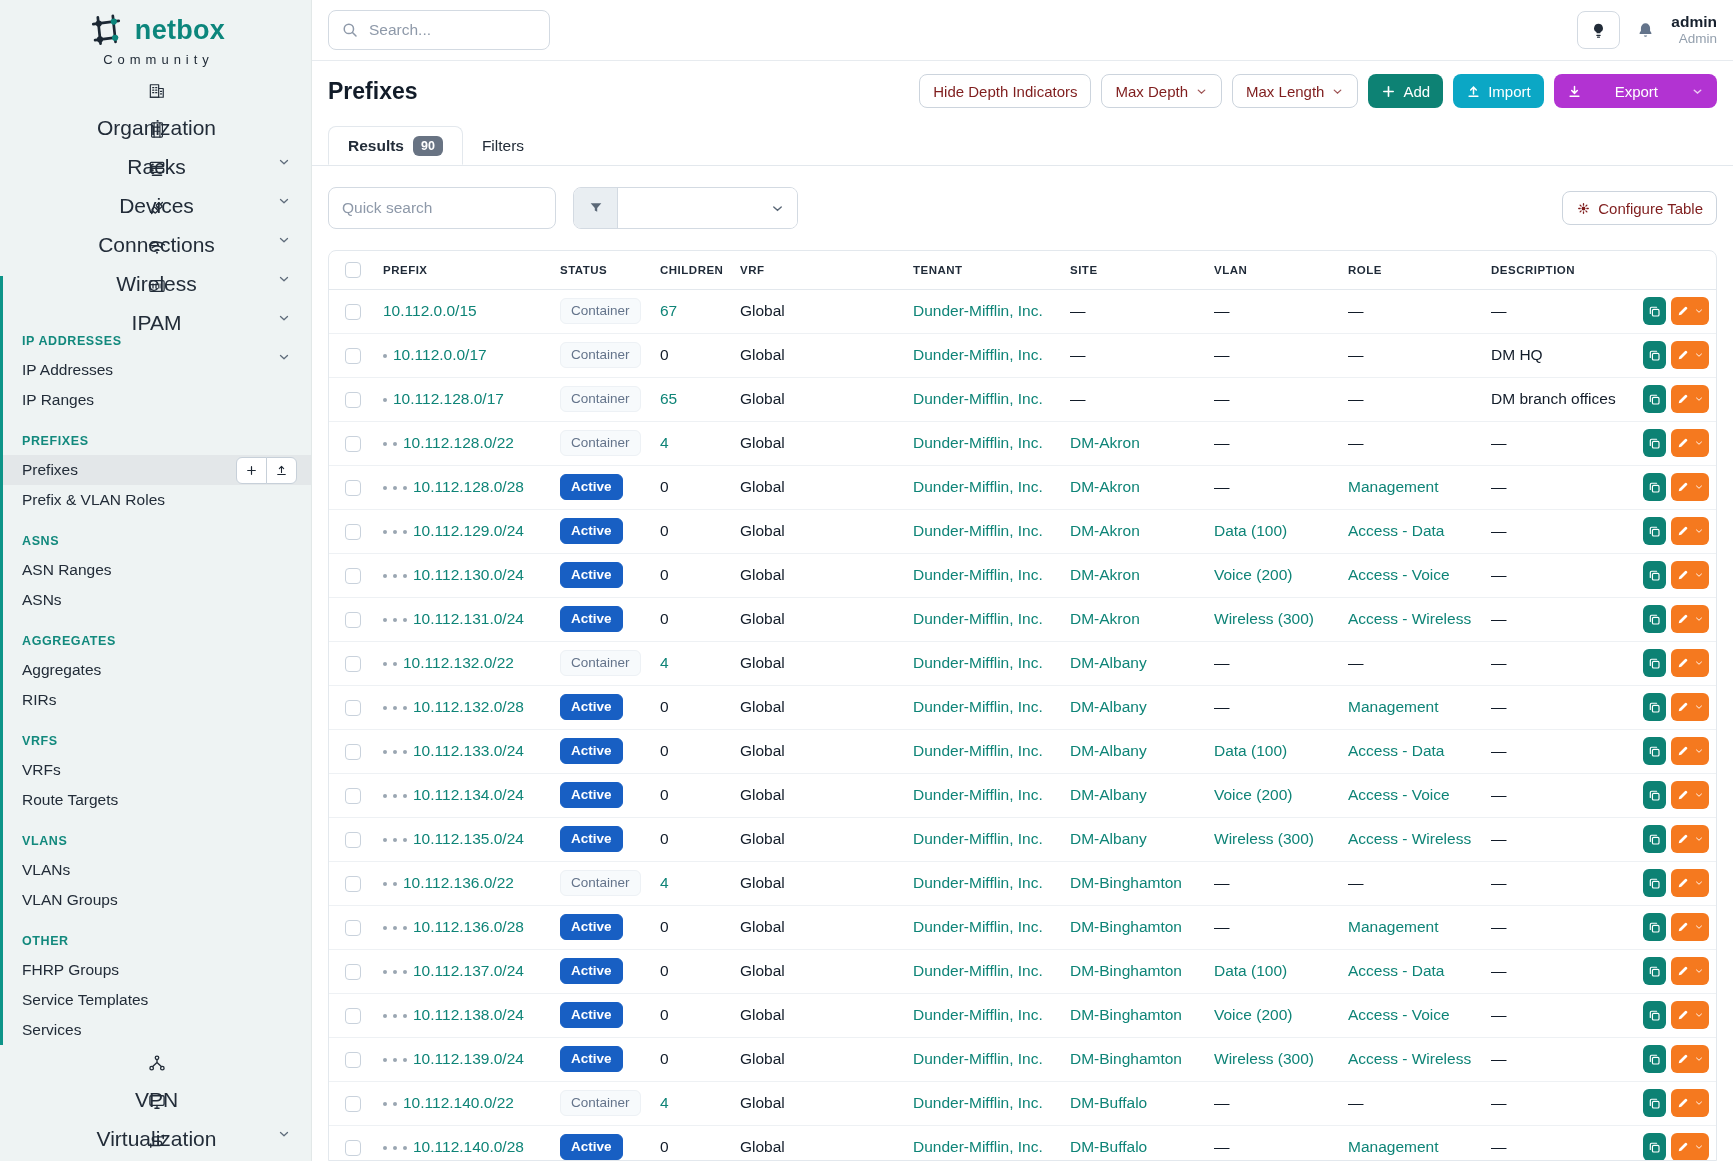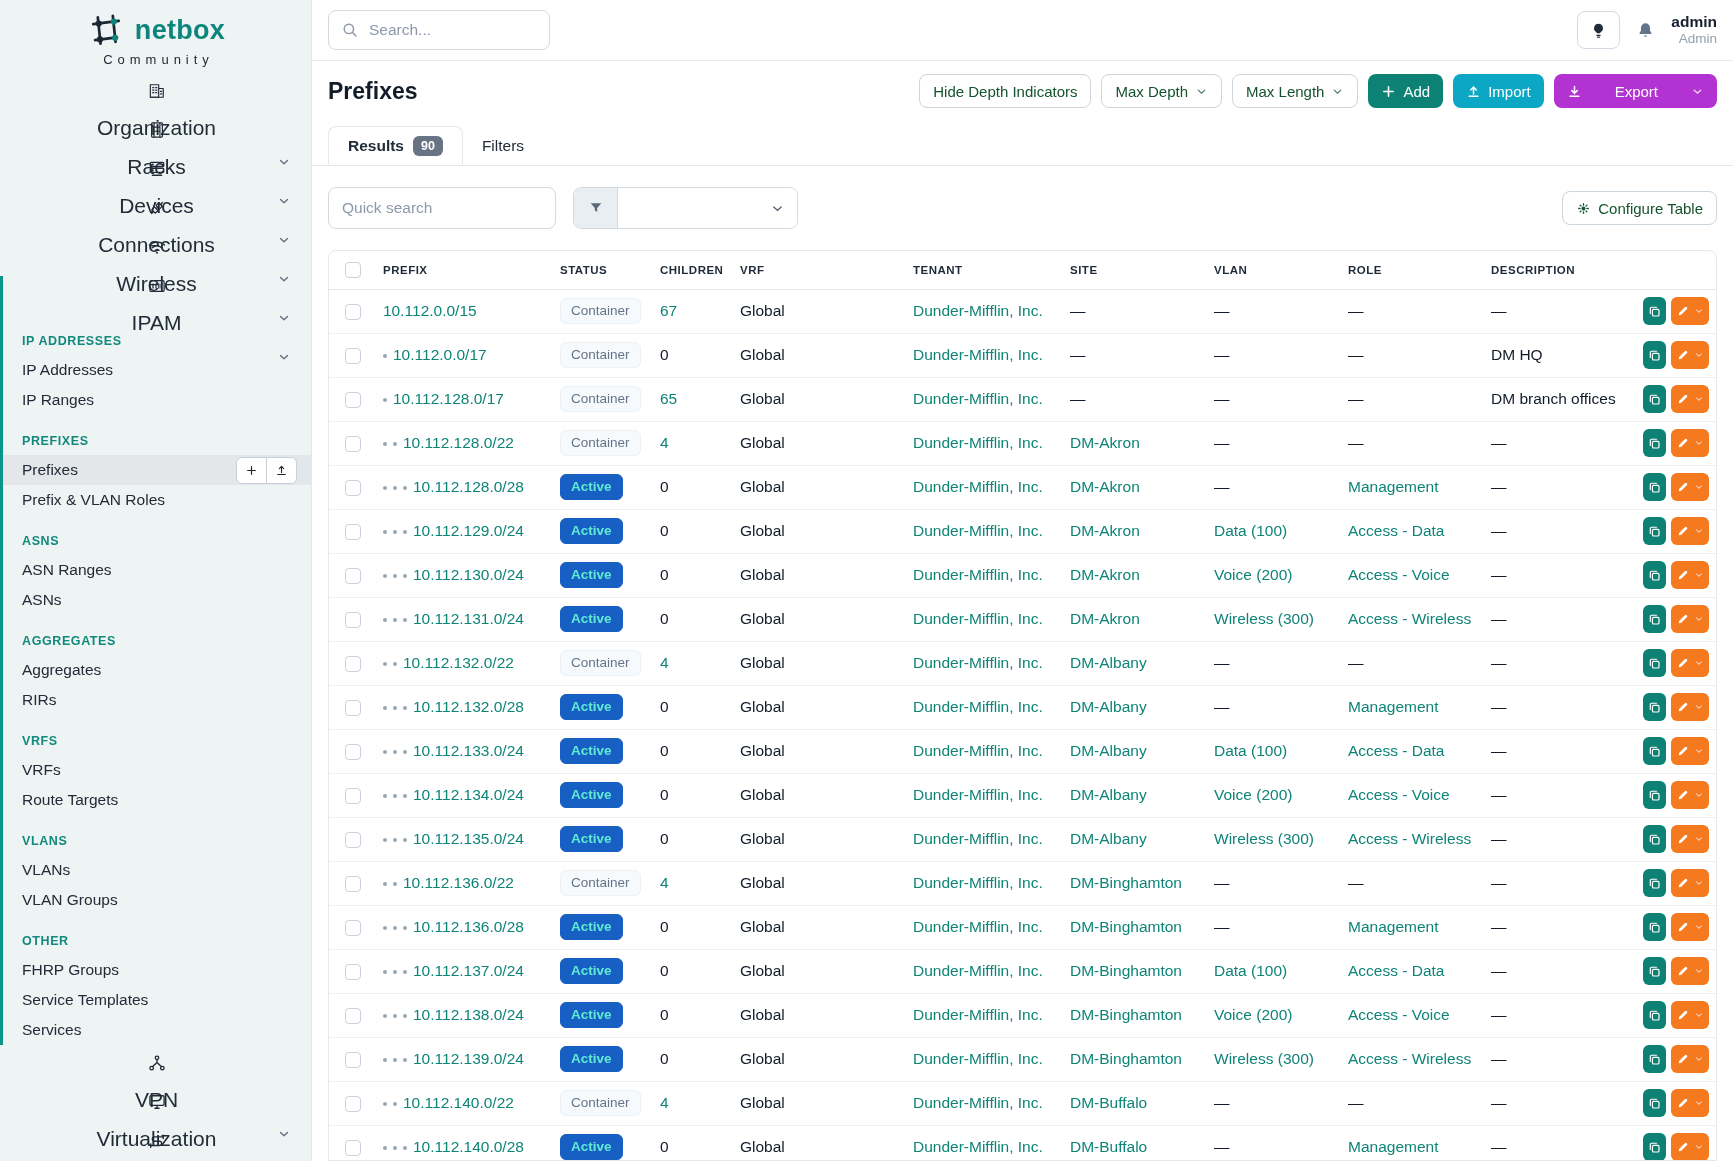--- a/index.html
+++ b/index.html
@@ -38,21 +38,21 @@
   .bulb-btn { width:43px; height:38px; border:1px solid #d3dae2; border-radius:8px; background:#fff; display:flex; align-items:center; justify-content:center; color:#222c38; cursor:pointer; }
   .bell-btn { color:#64748b; display:flex; cursor:pointer; }
   .user { text-align:right; line-height:1.2; }
   .user-name { font-size:15.5px; font-weight:bold; color:#17212e; }
   .user-role { font-size:13.5px; color:#94a0ae; }
 
   .page-head { display:flex; align-items:center; padding:10px 16px 0; height:50px; flex:none; }
   .page-title { font-size:23px; font-weight:bold; color:#121c29; }
   .toolbar { margin-left:auto; display:flex; align-items:center; gap:10px; }
   .btn { height:34px; border-radius:8px; display:inline-flex; align-items:center; gap:7px; padding:0 13px; font-size:15px; border:none; cursor:pointer; white-space:nowrap; }
-  .btn-outline { background:#fff; border:1px solid #ccd4dd; color:#14532d; }
+  .btn-outline { background:#fff; border:1px solid #ccd4dd; color:#7f1d1d; }
   .btn .bchev { width:13px; height:13px; color:inherit; opacity:.75; }
   .btn-add    { background:#0d8274; color:#fff; font-weight:500; }
   .btn-import { background:#0ba7c5; color:#fff; font-weight:500; }
   .btn-export { background:#b233d2; color:#fff; font-weight:500;gap:33px; }
 
   .tabs { display:flex; padding:0 16px; margin-top:15px; border-bottom:1px solid #e3e8ed; height:40px; flex:none; }
   .tab { display:flex; align-items:center; gap:9px; padding:0 19px; height:39px; font-size:15.5px; color:#222c38; border-radius:8px 8px 0 0; cursor:pointer; }
   .tab.active { background:#fff; border:1px solid #e3e8ed; border-bottom:1px solid #fff; margin-bottom:-1px; font-weight:bold; }
   .count-badge { background:#687383; color:#fff; font-size:12.5px; font-weight:bold; padding:3px 8px; border-radius:6px; }
 
@@ -68,21 +68,21 @@
   table { width:100%; border-collapse:collapse; table-layout:fixed; }
   th { height:38px; text-align:left; font-size:11.5px; font-weight:bold; letter-spacing:.5px; color:#1f2a38; padding:0 0 0 10px; border-bottom:1px solid #e3e8ed; white-space:nowrap; }
   td { height:44px; padding:0 0 0 10px; font-size:15.5px; color:#121c29; white-space:nowrap; overflow:hidden; }
   tr.row + tr.row td { border-top:1px solid #eef1f4; }
   .cb { appearance:none; -webkit-appearance:none; width:16px; height:16px; border:1px solid #c9d2dc; border-radius:4px; background:#fff; margin-left:6px; vertical-align:middle; cursor:pointer; }
   a.link { color:#0e8477; text-decoration:none; cursor:pointer; }
   .dash { color:#121c29; }
   .dot { display:inline-block; width:4px; height:4px; border-radius:50%; background:#9aa6b2; margin-right:6px; vertical-align:middle; }
   .badge { display:inline-block; font-size:13.5px; border-radius:6px; padding:4px 10px; line-height:1.15; }
   .badge-container { background:#f7fafc; border:1px solid #edf1f5; color:#64748b; }
-  .badge-active { background:#185fc3; color:#5eead4; font-weight:bold; border:1px solid #185fc3; }
+  .badge-active { background:#185fc3; color:#ffffff; font-weight:bold; border:1px solid #185fc3; }
   .actions { display:flex; gap:5px; justify-content:flex-end; padding-right:9px; align-items:center; }
   .act-copy { width:28px; height:28px; border-radius:6px; background:#0d8274; color:#fff; border:none; display:flex; align-items:center; justify-content:center; cursor:pointer; }
   .act-edit { width:46px; height:28px; border-radius:6px; background:#f5791f; color:#fff; border:none; display:flex; align-items:center; justify-content:center; gap:4px; cursor:pointer; }
   svg { display:block; }
 </style>
 </head>
 <body>
 
 <div class="app">
 

